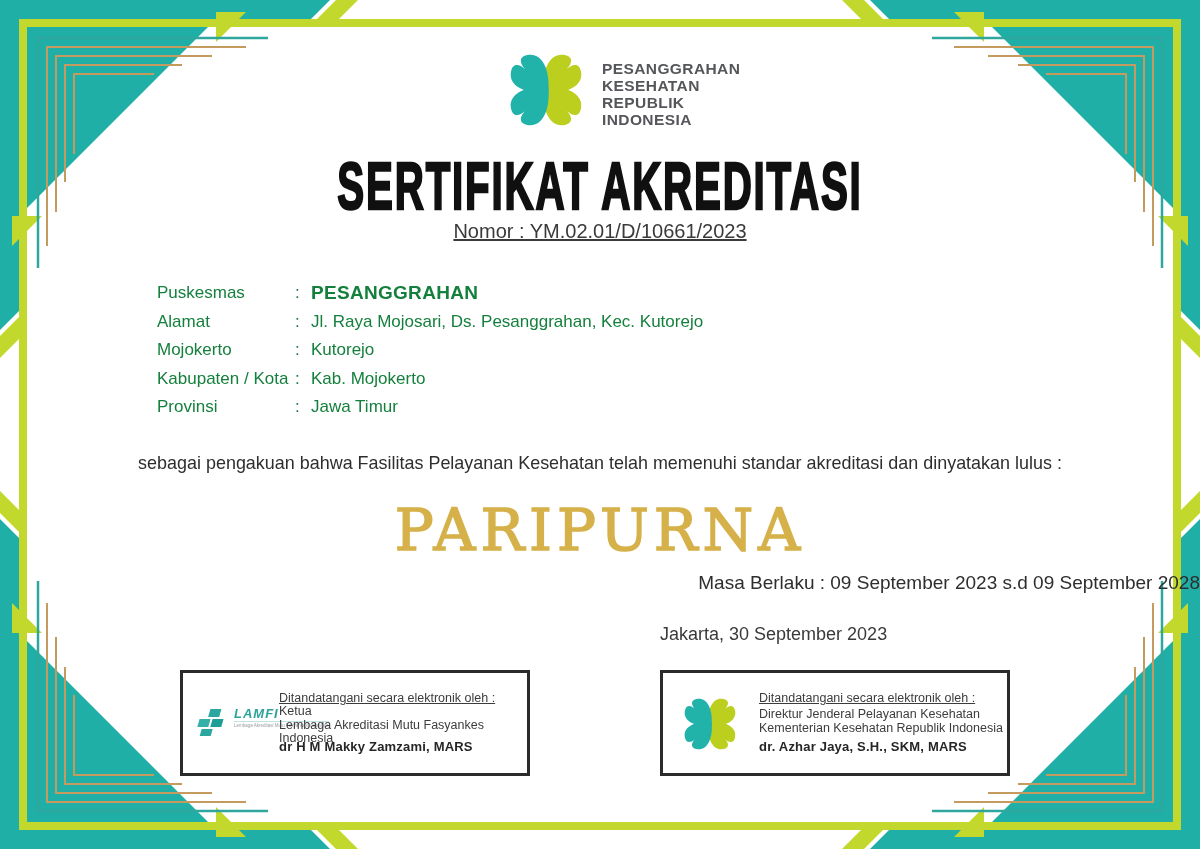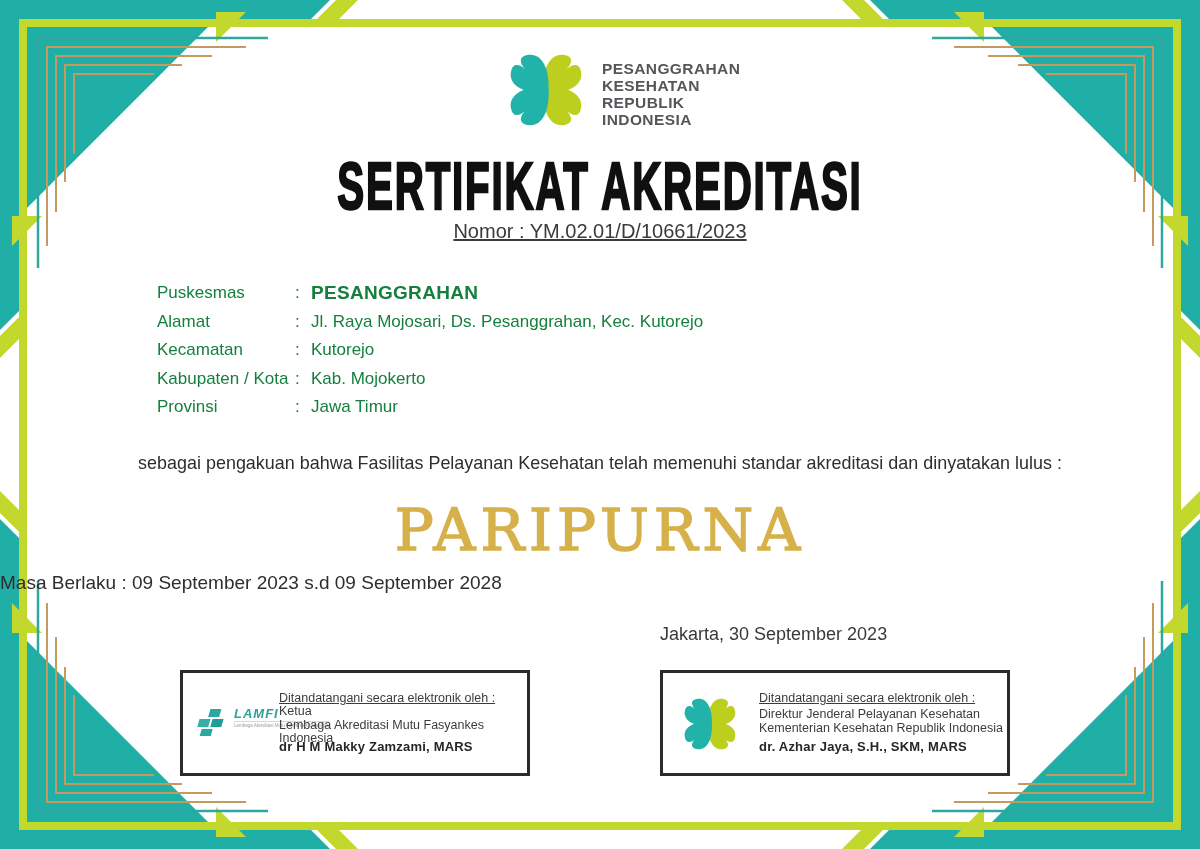--- a/index.html
+++ b/index.html
@@ -25,21 +25,21 @@
   .fcolon{width:16px;}
   .fvalue{white-space:nowrap;}
   .frow.main .fvalue{font-weight:bold;font-size:19px;line-height:18px;letter-spacing:.3px;}
 
   .statement{position:absolute;left:0;top:452px;width:1200px;text-align:center;font-size:18.5px;color:#2e2e2e;
              transform:scaleX(.97);transform-origin:50% 50%;white-space:nowrap;}
 
   .grade{position:absolute;left:0;top:496px;width:1200px;text-align:center;
          font-family:"DejaVu Serif", serif;font-weight:normal;font-size:58px;letter-spacing:5px;color:#d6b14a;
          -webkit-text-stroke:1.5px #d6b14a;}
-  .validity{position:absolute;left:0;top:572px;width:1200px;text-align:left;font-size:19px;color:#2e2e2e;}
+  .validity{position:absolute;left:0;top:572px;width:1200px;text-align:right;font-size:19px;color:#2e2e2e;}
   .place-date{position:absolute;left:660px;top:624px;font-size:18px;color:#3a3a3a;}
 
   
   .sigbox{position:absolute;top:670px;width:350px;height:106px;border:3px solid #2b2b2b;background:#fff;box-sizing:border-box;}
   .sigbox.left{left:180px;}
   .sigbox.right{left:660px;}
   .sig-inner{position:relative;width:100%;height:100%;}
   .sig-note{position:absolute;left:96px;top:18px;font-size:12.5px;color:#3c3c3c;text-decoration:underline;}
   .sig-roles{position:absolute;left:96px;font-size:12.5px;line-height:13.5px;color:#3c3c3c;}
   .sigbox.left .sig-roles{top:32px;}
@@ -140,21 +140,21 @@
         <div class="flabel">Puskesmas</div>
         <div class="fcolon">:</div>
         <div class="fvalue">PESANGGRAHAN</div>
       </div>
       <div class="frow">
         <div class="flabel">Alamat</div>
         <div class="fcolon">:</div>
         <div class="fvalue">Jl. Raya Mojosari, Ds. Pesanggrahan, Kec. Kutorejo</div>
       </div>
       <div class="frow">
-        <div class="flabel">Kecamatan</div>
+        <div class="flabel">Mojokerto</div>
         <div class="fcolon">:</div>
         <div class="fvalue">Kutorejo</div>
       </div>
       <div class="frow">
         <div class="flabel">Kabupaten / Kota</div>
         <div class="fcolon">:</div>
         <div class="fvalue">Kab. Mojokerto</div>
       </div>
       <div class="frow">
         <div class="flabel">Provinsi</div>

